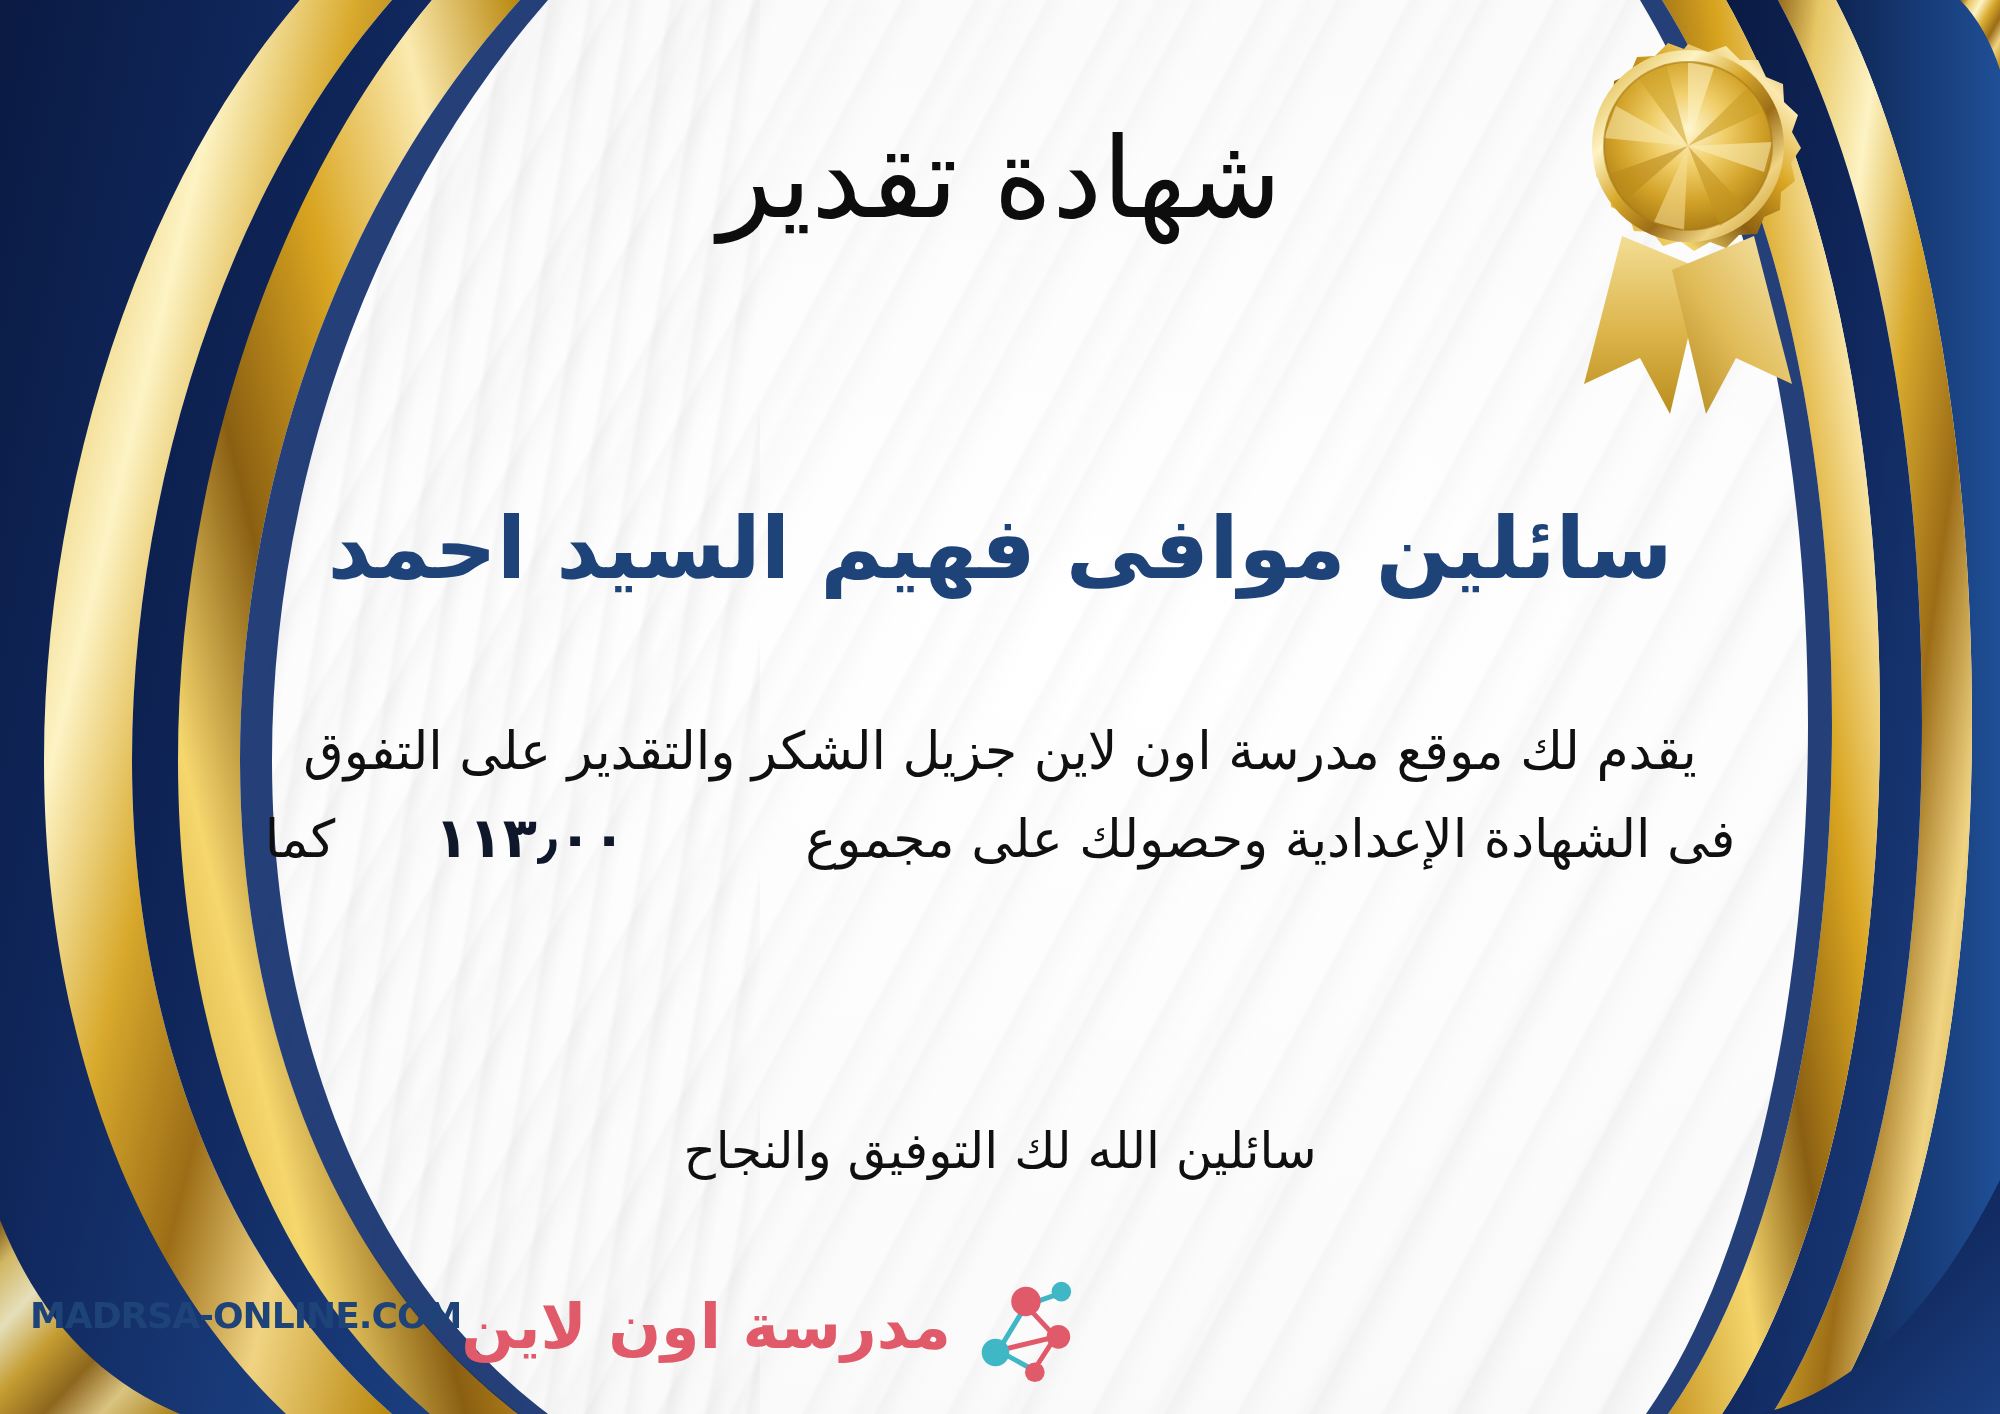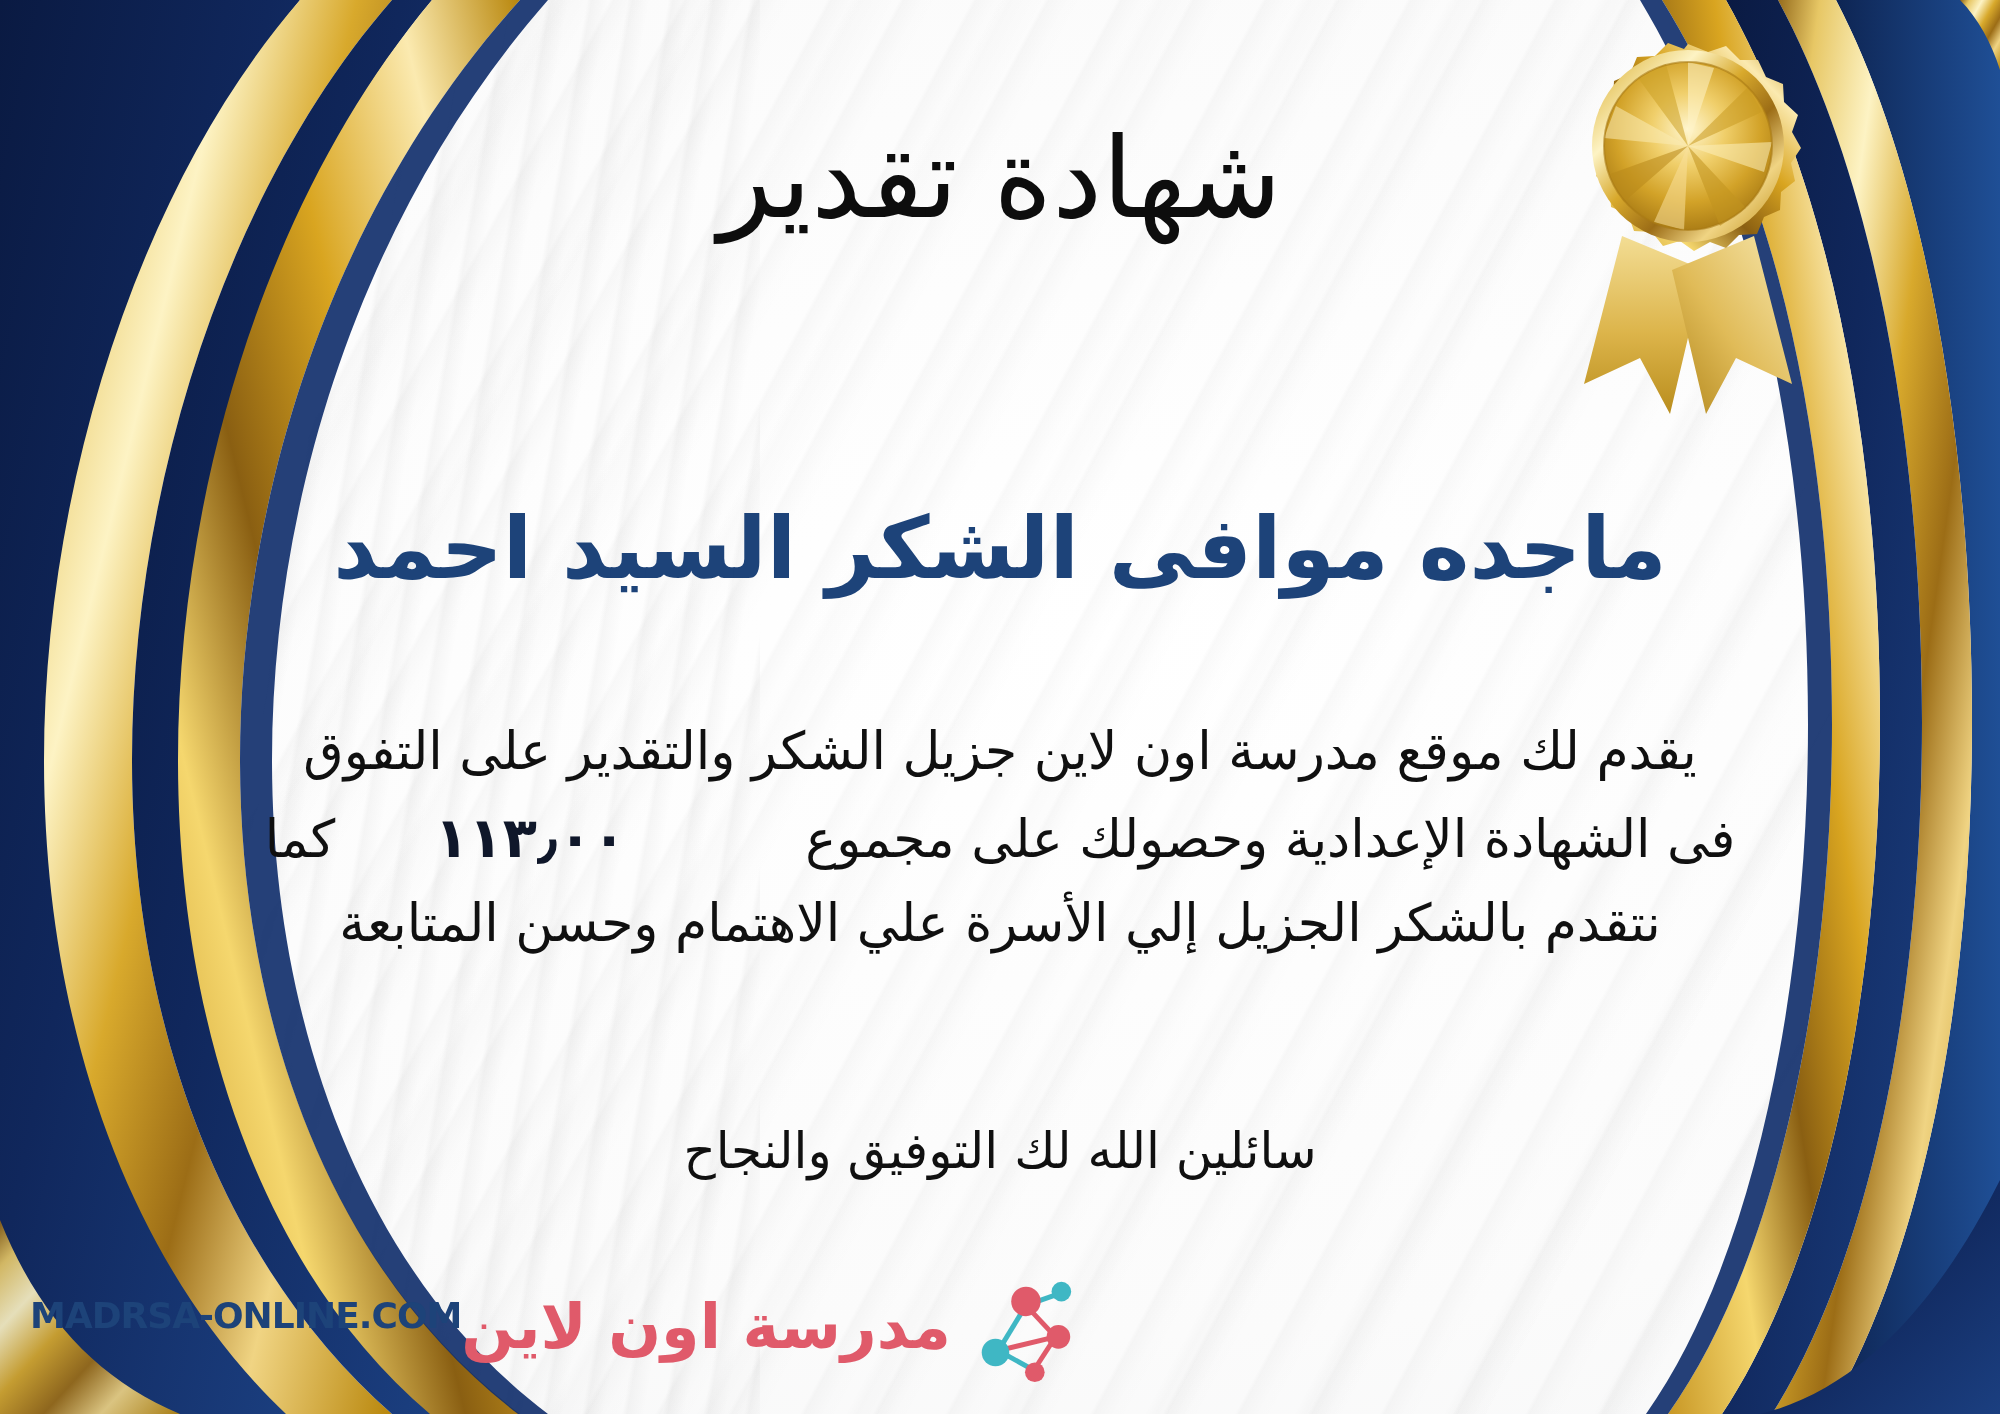--- a/index.html
+++ b/index.html
@@ -219,34 +219,33 @@
         <path d="M0,-32 L-50,-100 L-22,-114 Z" fill="#cda227"></path>
       </g>
       <circle cx="0" cy="-32" r="84" fill="none" stroke="#a87a14" stroke-width="2" opacity="0.6"></circle>
     </g>
   </svg>
 
   <div class="content">
 
     <div class="cert-title">شهادة تقدير</div>
 
-    <div class="student-name">ماجده موافى الشكر السيد احمد</div>
+    <div class="student-name">سائلين موافى فهيم السيد احمد</div>
 
     <div class="body-block">
       <div class="body-line line-1">يقدم لك موقع مدرسة اون لاين جزيل الشكر  والتقدير على التفوق</div>
 
       <div class="body-line line-2">
         <span>فى الشهادة الإعدادية وحصولك على مجموع</span>
         <span class="spacer-a"></span>
         <span class="grade">١١٣٫٠٠</span>
         <span class="spacer-b"></span>
         <span>كما</span>
       </div>
 
-      <div class="body-line line-3">نتقدم  بالشكر الجزيل إلي الأسرة علي الاهتمام وحسن المتابعة</div>
     </div>
 
     <div class="closing">سائلين الله لك التوفيق  والنجاح</div>
   </div>
 
   <div class="logo">
     <div class="logo-text">
       <div class="logo-ar">مدرسة اون لاين</div>
       <div class="logo-en">MADRSA-ONLINE.COM</div>
     </div>

